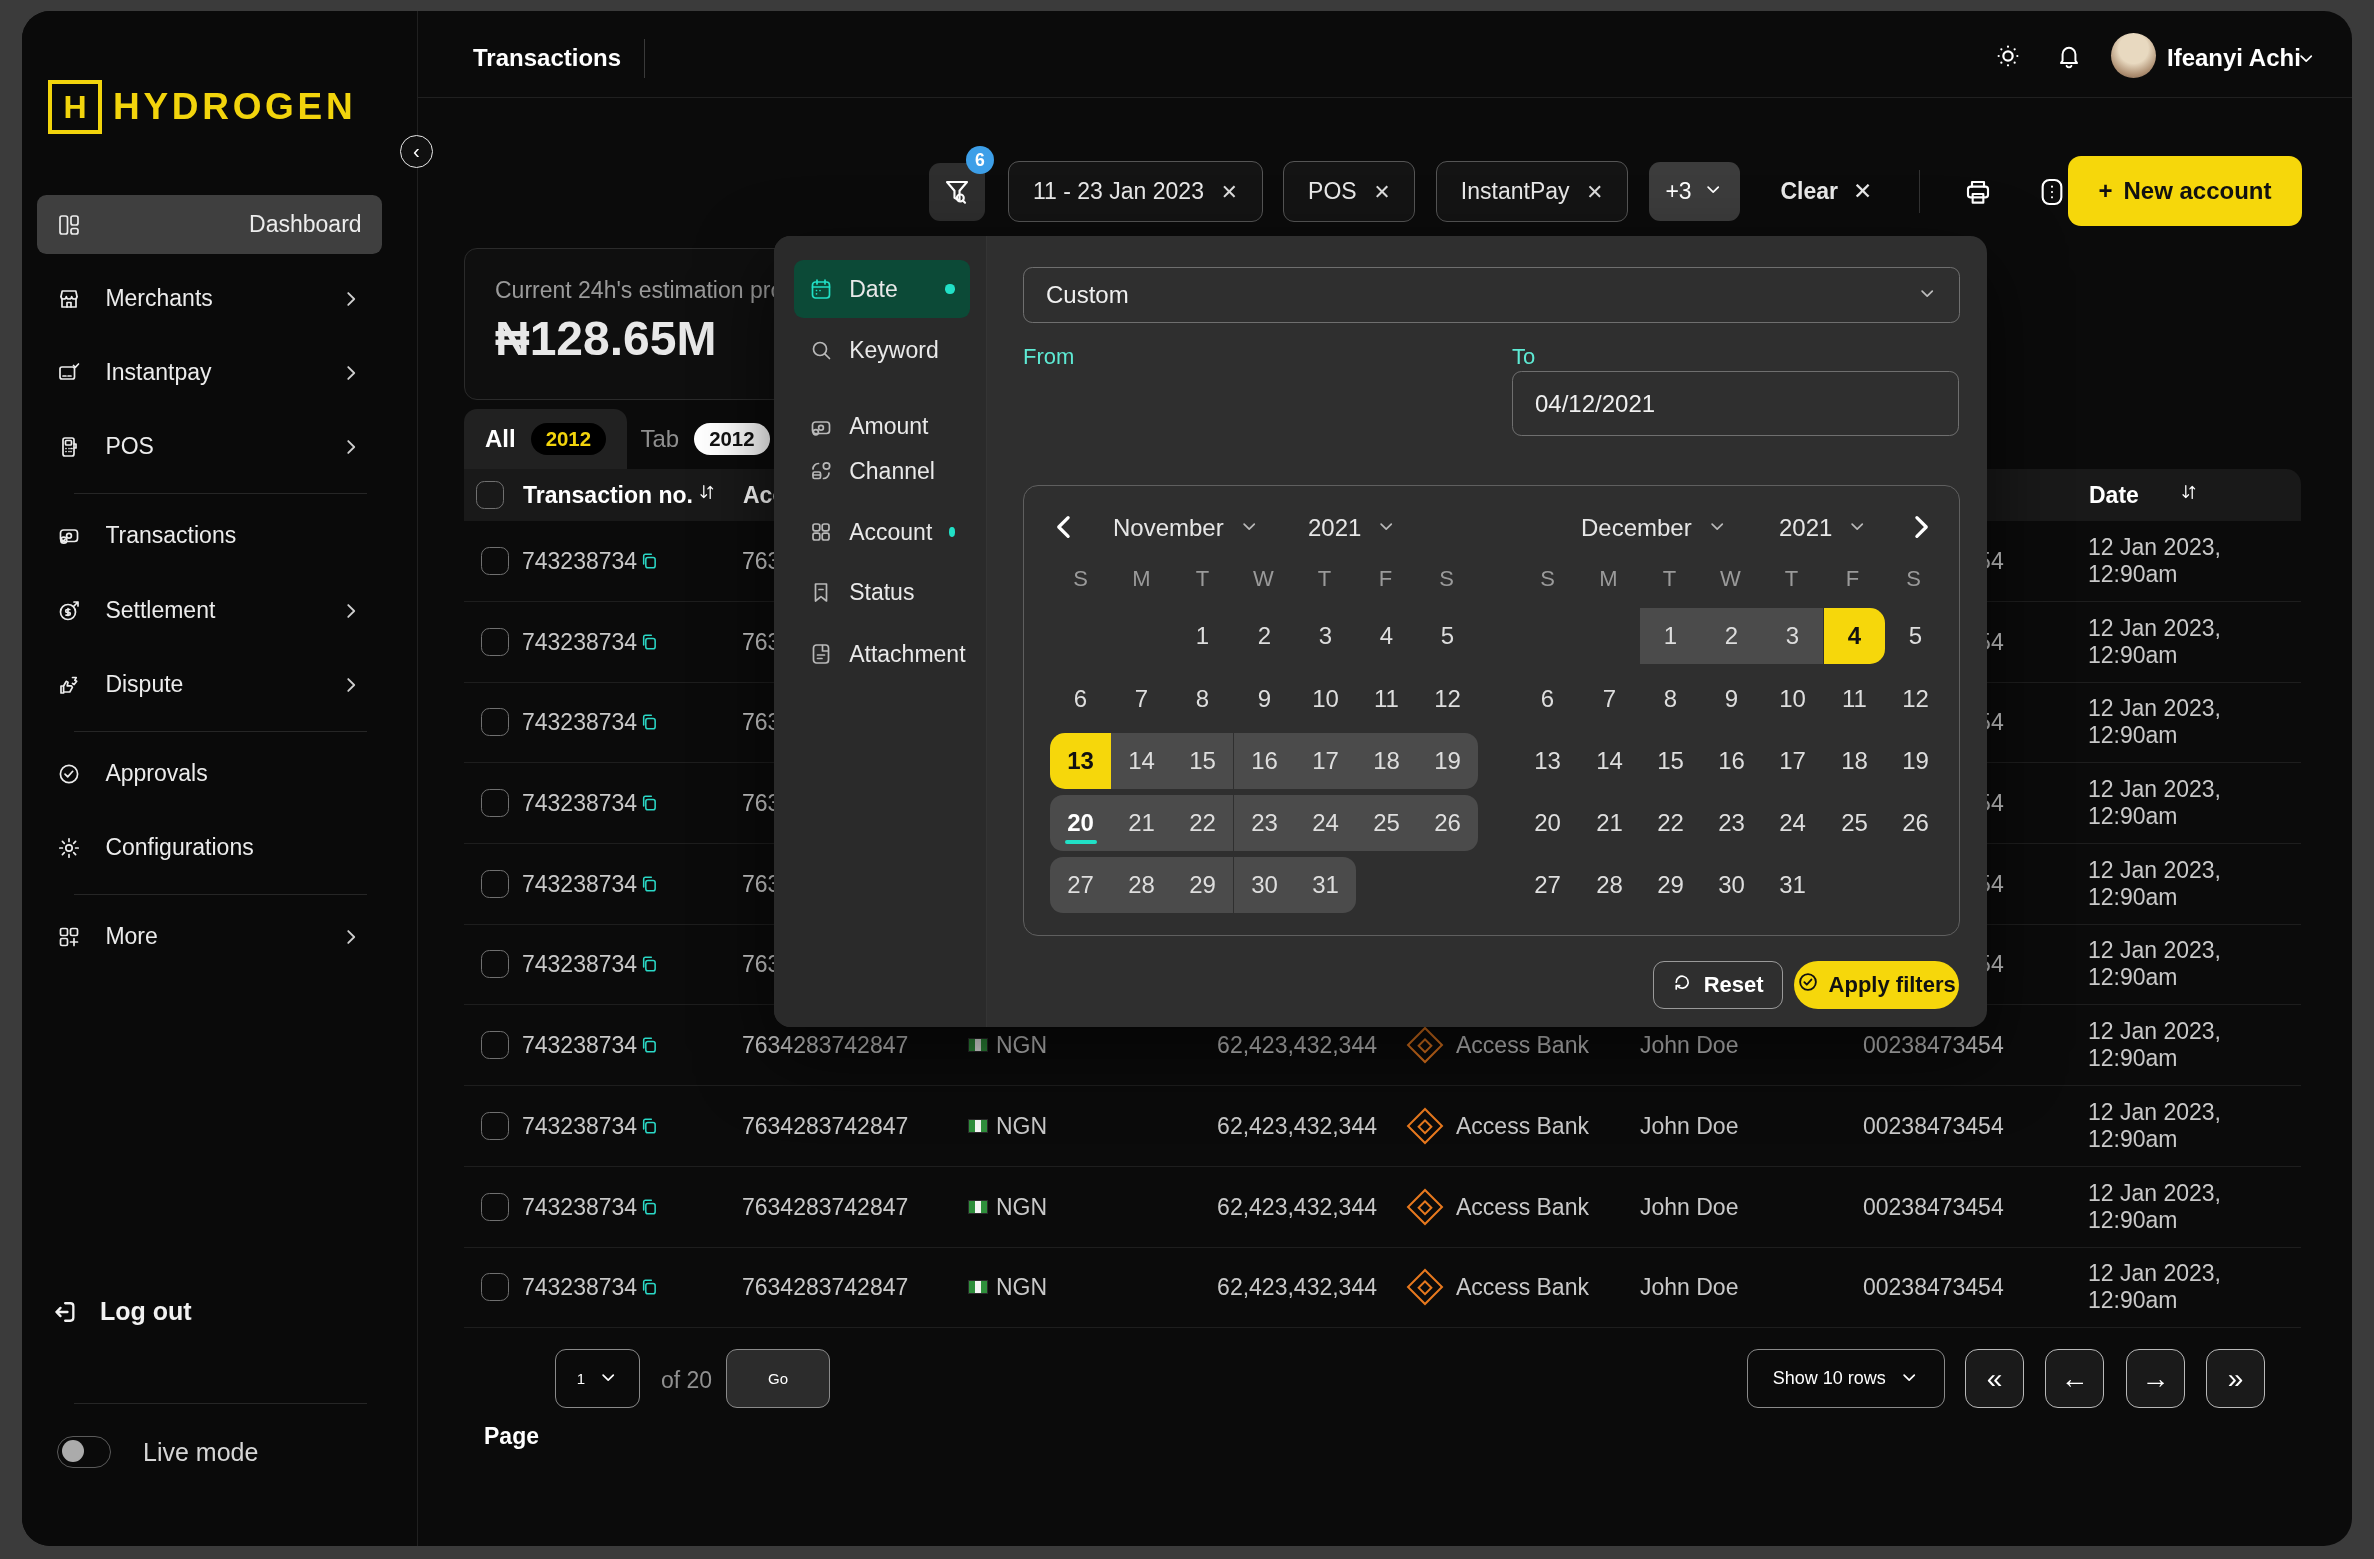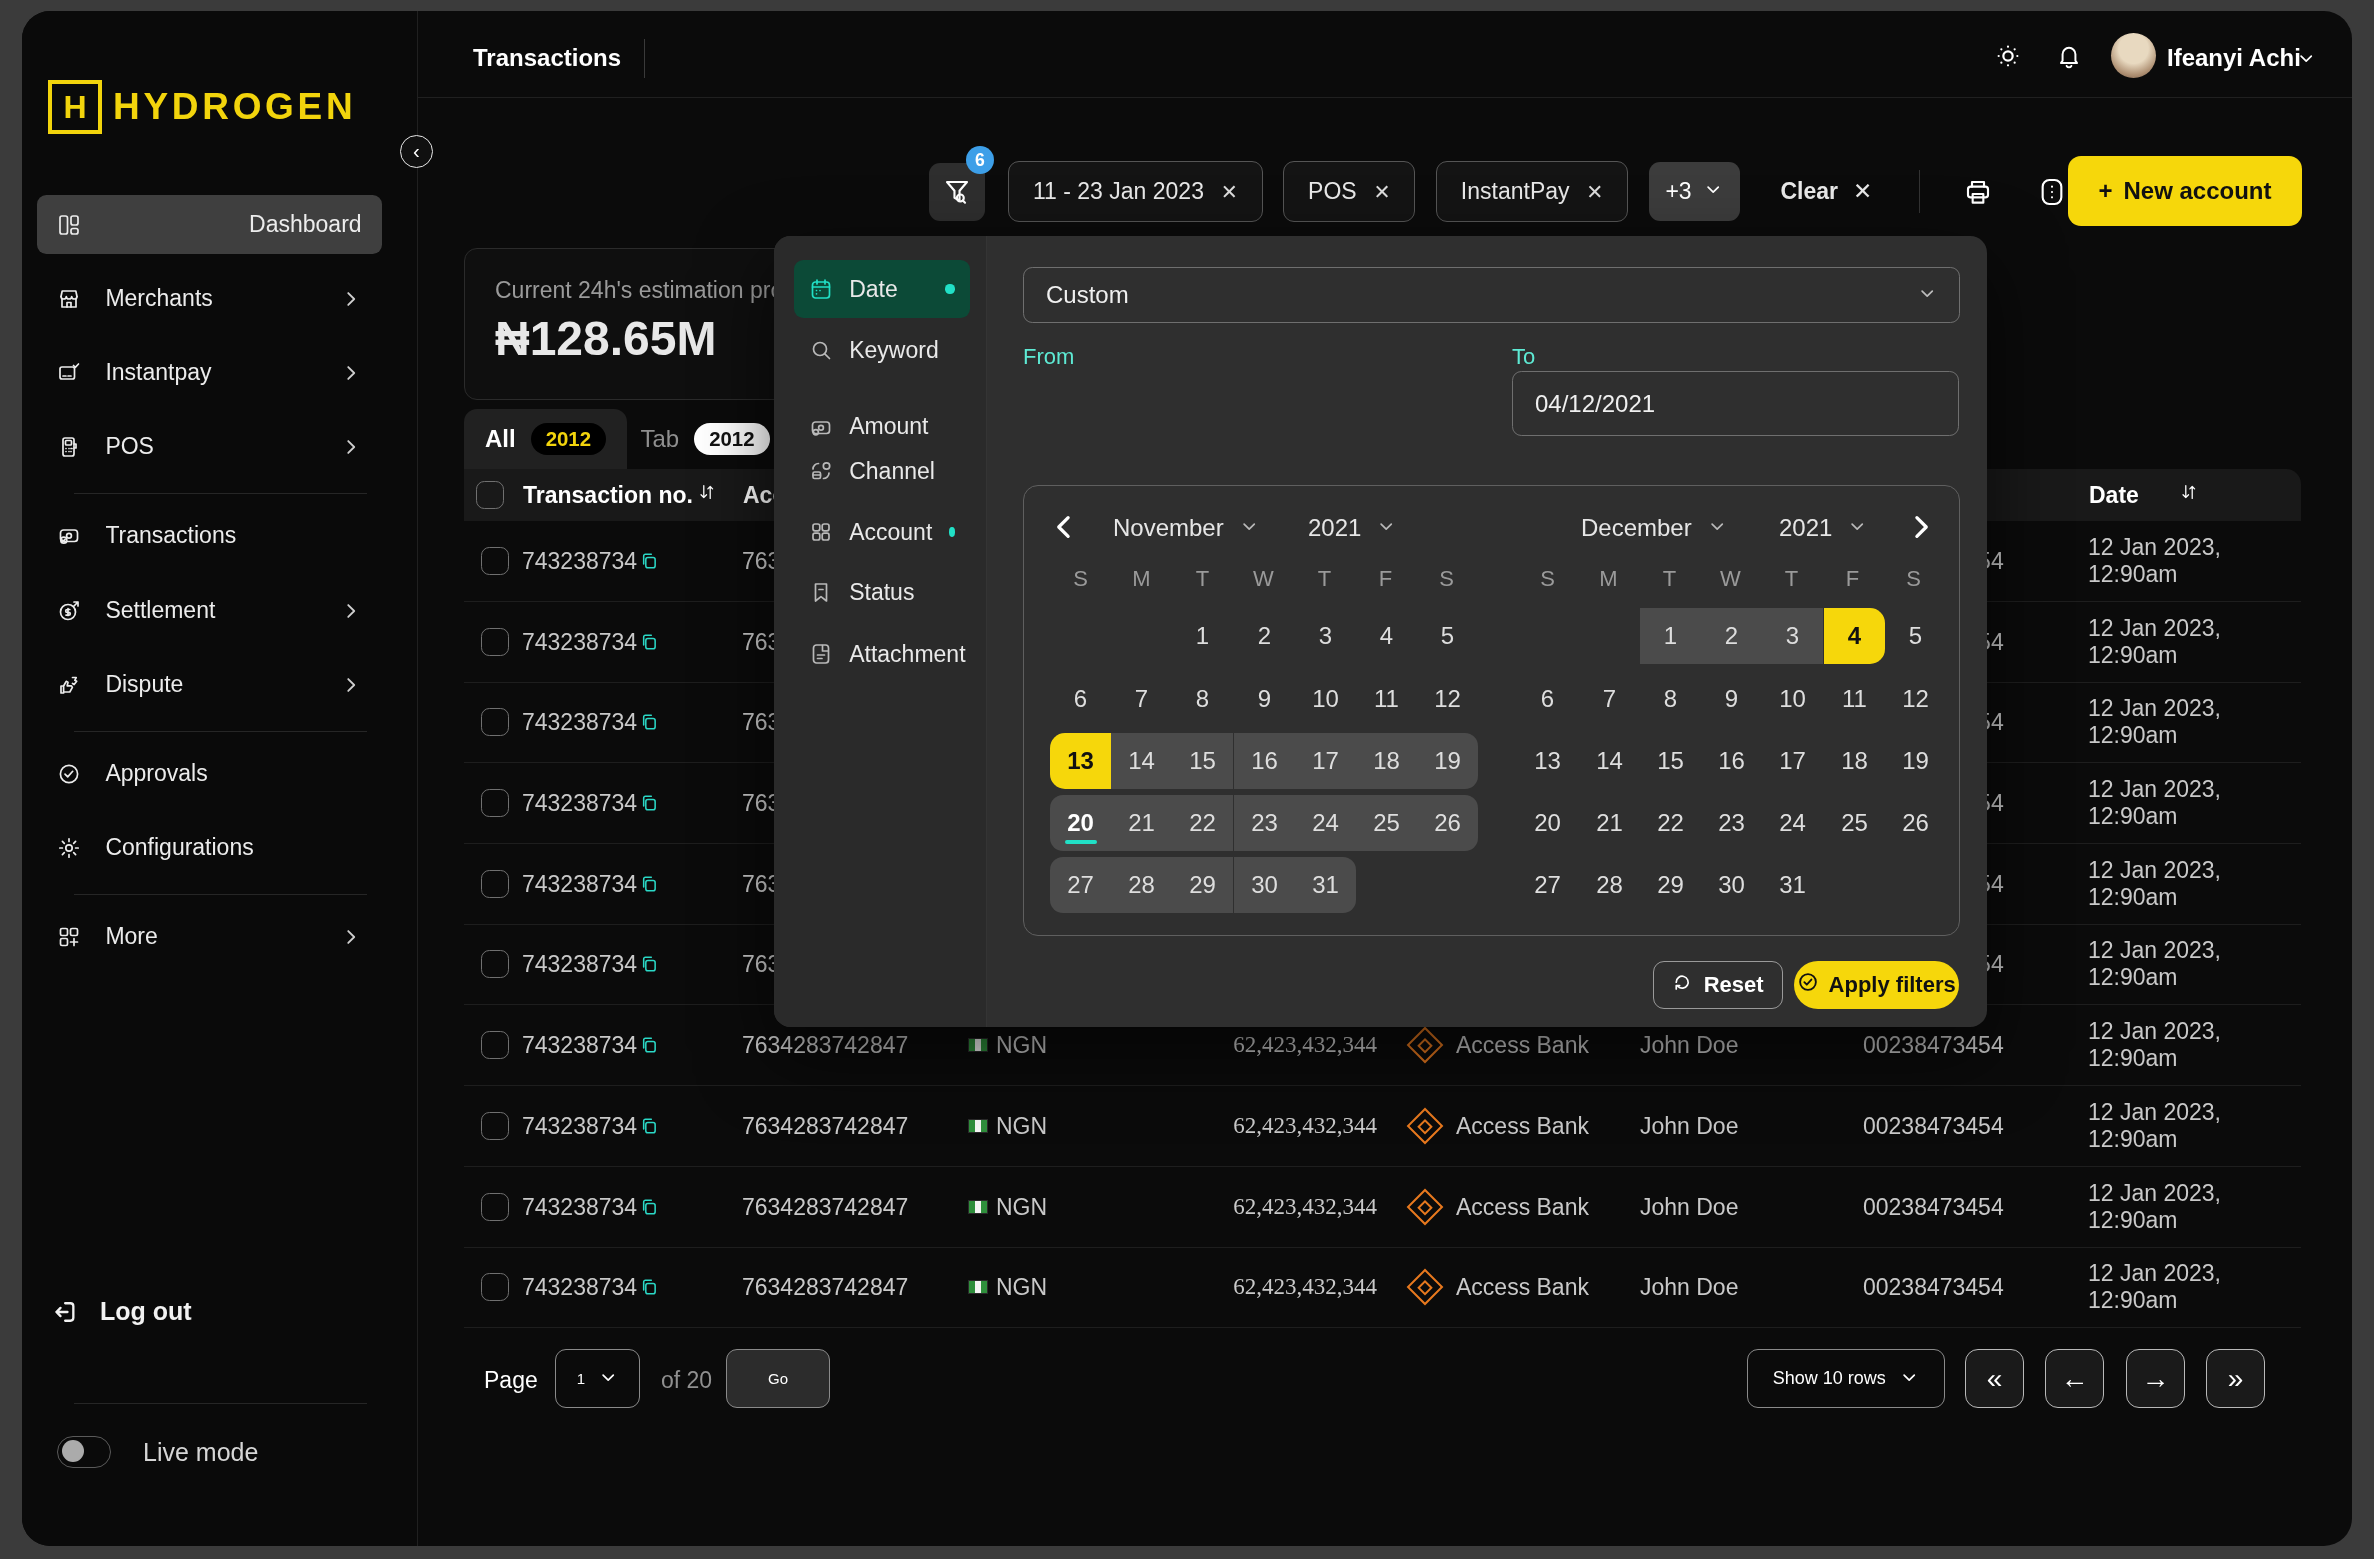--- a/index.html
+++ b/index.html
@@ -79,21 +79,21 @@
   .pill.dark { background:#000; color:#f2d40c; }
   .pill.light { background:#fff; color:#111; }
   .thead { position:absolute; left:442px; top:458px; width:1837px; height:52px; background:#191919;
            border-radius:0 15px 0 0; color:#fff; font-size:23px; font-weight:bold; }
   .thead span, .thead .abs { top:50%; transform:translateY(-50%); }
   .checkbox { width:28px; height:28px; border:1.4px solid #707070; border-radius:8.3px; }
   .rows { position:absolute; left:442px; top:510px; width:1837px; }
   .trow { position:absolute; left:0; width:1837px; height:81px; border-bottom:0.9px solid #1e1e1e;
           color:#c9c9c9; font-size:23px; }
   .trow .abs { top:50%; transform:translateY(-50%); }
-  .amt { text-align:right;font-family:Liberation Serif, serif; }
+  .amt { text-align:right; }
   .flag { width:20.4px; height:14px; display:inline-flex; border:0.5px solid #2a2a2a; }
   .flag i { flex:1; } .flag i:nth-child(1),.flag i:nth-child(3){ background:#2f8f3c; } .flag i:nth-child(2){ background:#f5f5f5; }
   .bank-ico { width:26px; height:26px; border:2.8px solid #e8791e; transform:rotate(45deg); display:flex;
               align-items:center; justify-content:center; }
   .bank-ico i { width:11px; height:11px; border:2.3px solid #e8791e; }
 
   
   .pgroup { position:absolute; color:#fff; font-size:23px; }
   .pg-box { border:1.4px solid #8a8a8a; border-radius:11px; height:59px; display:flex; align-items:center;
             justify-content:center; gap:13px; color:#fff; }
@@ -673,21 +673,21 @@
               <i></i>
             </span>
           </span>
           <span class="abs" style="left:992px">Access Bank</span>
           <span class="abs" style="left:1176px">John Doe</span>
           <span class="abs" style="left:1399px">00238473454</span>
           <span class="abs" style="left:1624px">12 Jan 2023, 12:90am</span>
         </div>
       </div>
 
-  <div class="pgroup" style="left:462px; top:1356px; font-weight:normal">Page</div>
+  <div class="pgroup" style="left:462px; top:1412px; font-weight:bold">Page</div>
   <div class="pg-box abs" style="left:533px; top:1338px; width:85px">
     <span>1</span>
     <span class="chev" id="pgchev"><svg width="20.4" height="20.4" viewBox="0 0 24 24" fill="none" stroke="currentColor" stroke-width="2" stroke-linecap="round" stroke-linejoin="round">
             <path d="M6 9.5l6 6 6-6"></path>
           </svg></span>
   </div>
   <div class="pgroup" style="left:639px; top:1356px; color:#909090">of 20</div>
   <div class="pg-box abs" style="left:704px; top:1338px; width:104px; background:#2c2c2c">
     <span>Go</span>
   </div>

